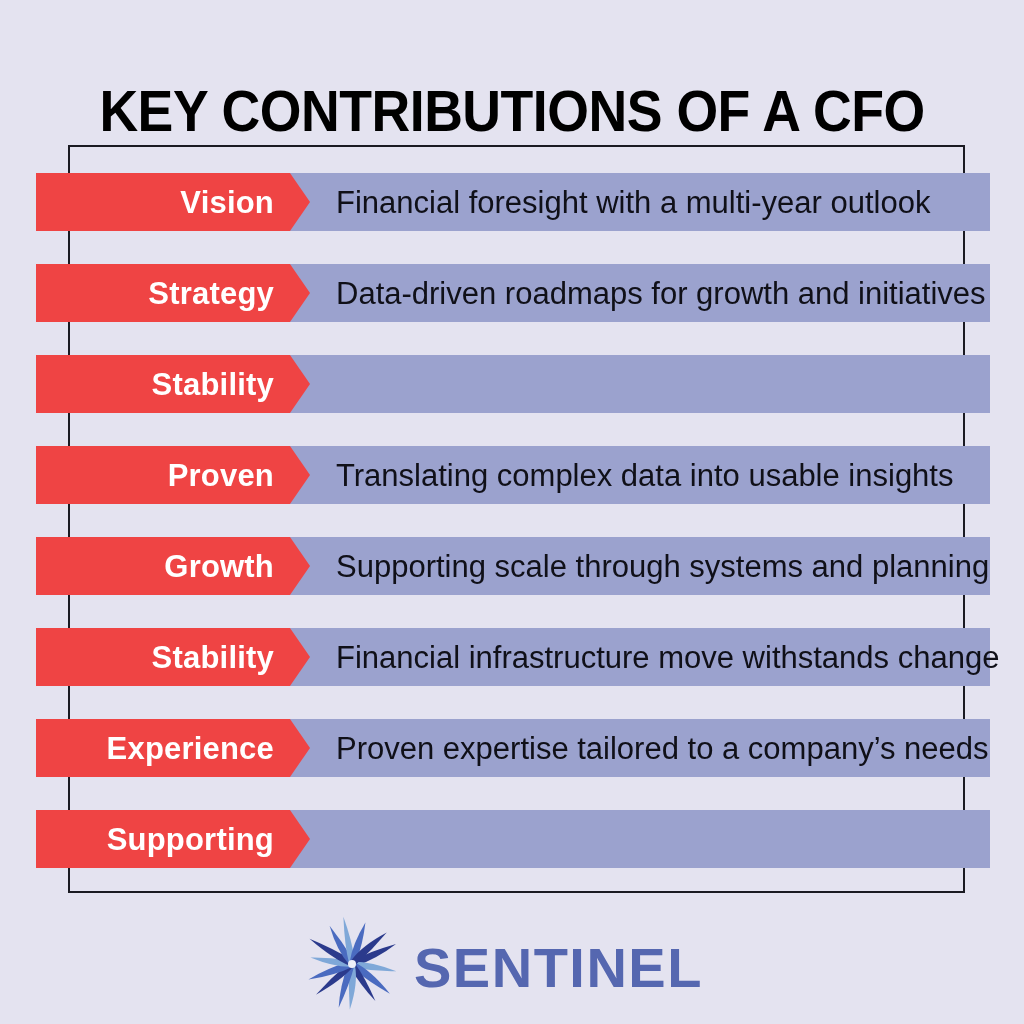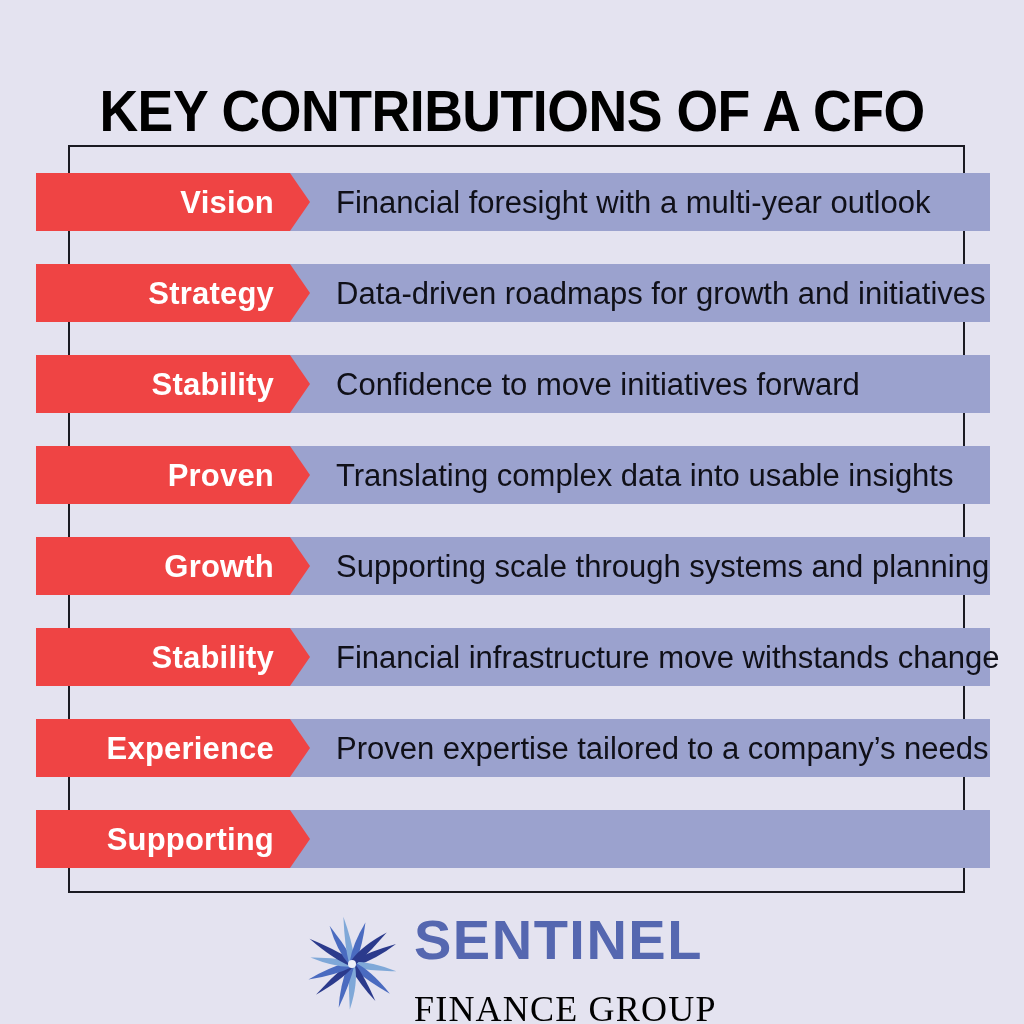--- a/index.html
+++ b/index.html
@@ -145,20 +145,21 @@
   }
 
   .logo-wordmark {
     font-family: "Liberation Sans", sans-serif;
     font-size: 56px;
     font-weight: 700;
     color: #5567b0;
     letter-spacing: 1.5px;
     line-height: 1;
     white-space: nowrap;
+    margin-top: 28px;
   }
 
   .logo-tagline {
     margin-top: 23px;
     font-family: "Liberation Serif", serif;
     font-size: 36px;
     font-weight: 400;
     color: #000000;
     letter-spacing: 1.2px;
     line-height: 1;
@@ -184,21 +185,20 @@
       </div>
       <div class="row" style="top: 264px;">
         <div class="row-light"></div>
         <div class="row-desc">Data-driven roadmaps for growth and initiatives</div>
         <div class="row-chevron">
           <span class="row-label">Strategy</span>
         </div>
       </div>
       <div class="row" style="top: 355px;">
         <div class="row-light"></div>
-        <div class="row-desc">Confidence to move initiatives forward</div>
         <div class="row-chevron">
           <span class="row-label">Stability</span>
         </div>
       </div>
       <div class="row" style="top: 446px;">
         <div class="row-light"></div>
         <div class="row-desc">Translating complex data into usable insights</div>
         <div class="row-chevron">
           <span class="row-label">Proven</span>
         </div>

